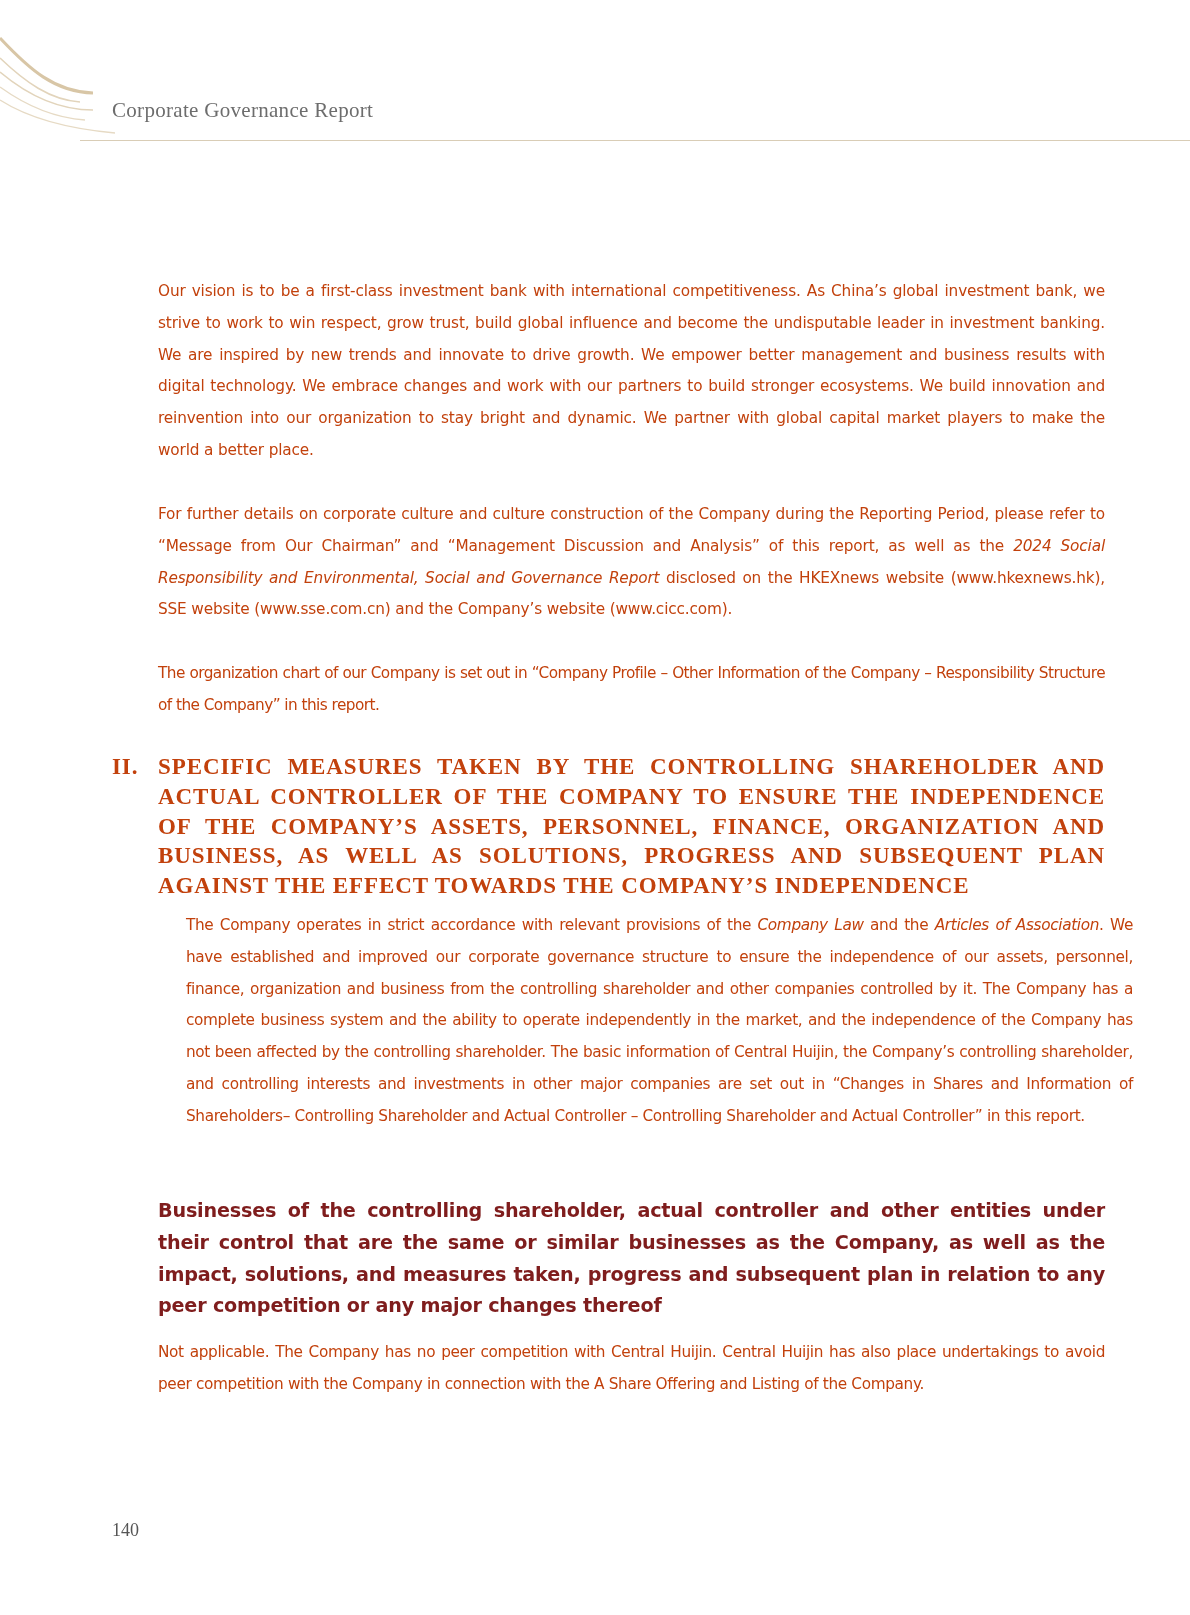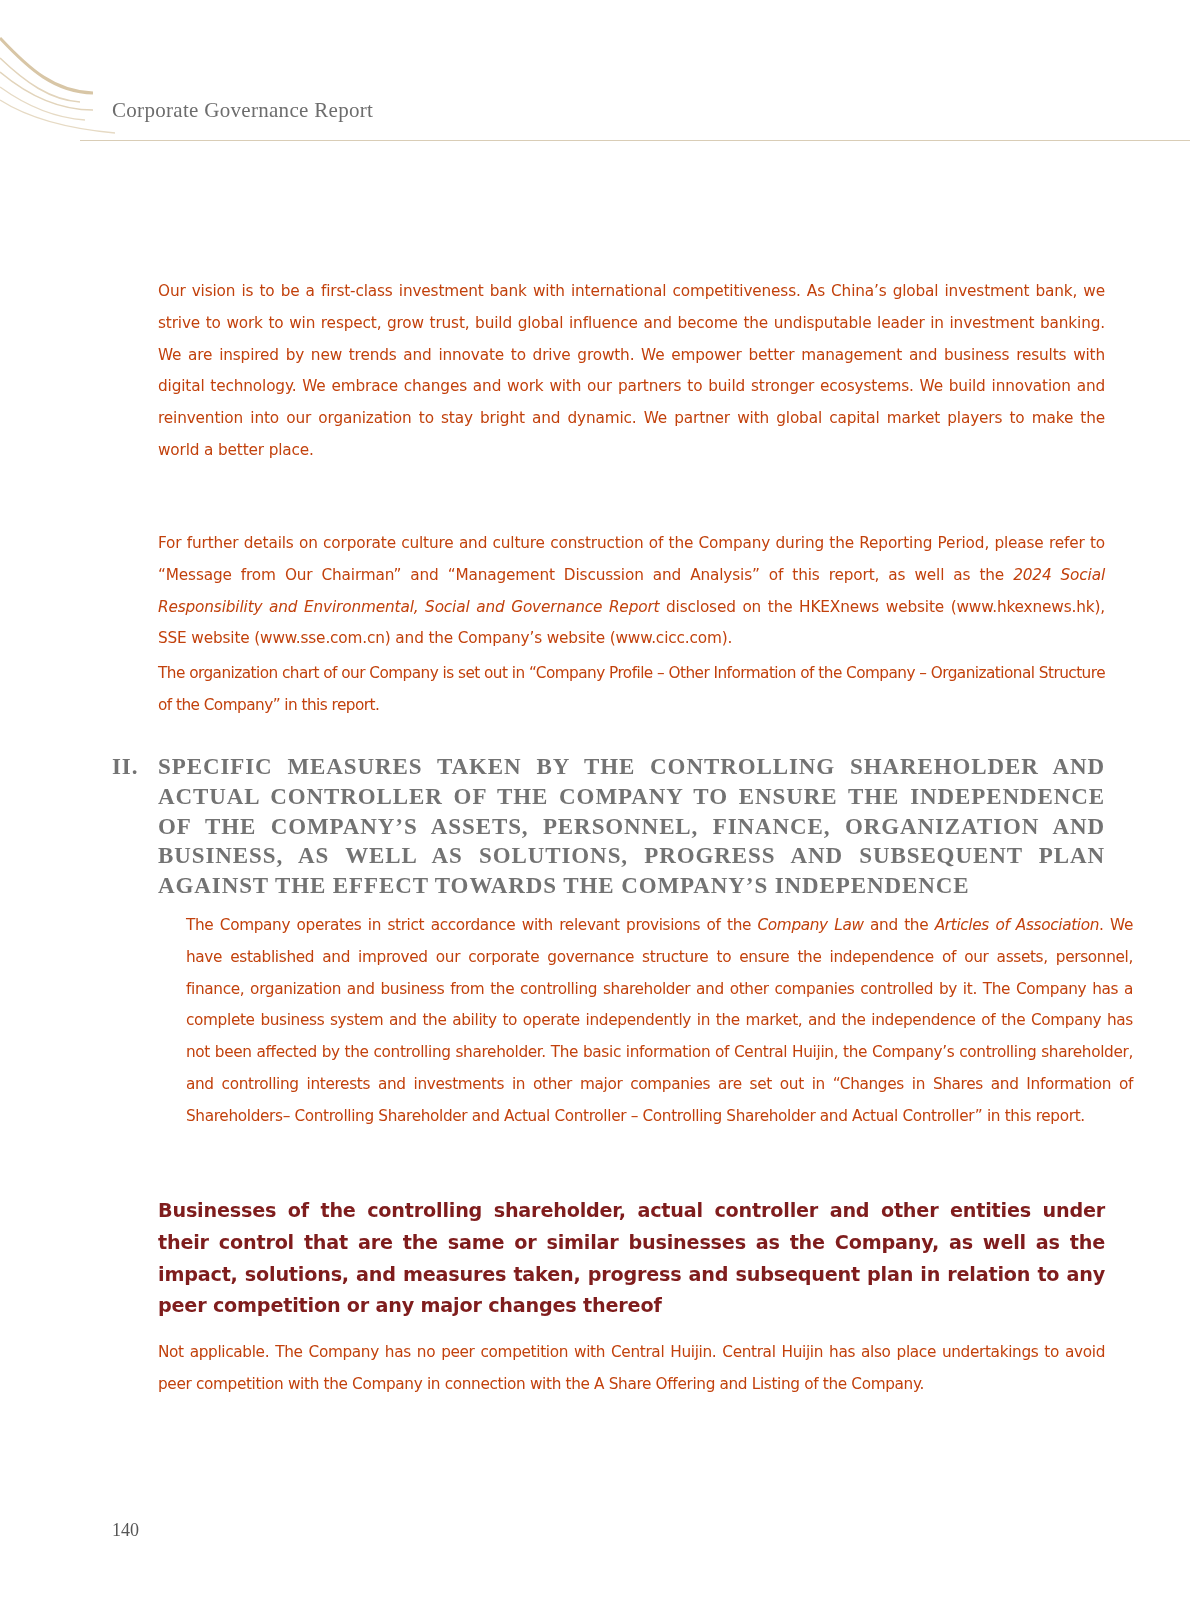--- a/index.html
+++ b/index.html
@@ -17,27 +17,27 @@
     }
     .body-text {
       position: absolute; left: 158px; width: 947px;
       font-family: "DejaVu Sans", "Liberation Sans", sans-serif;
       font-size: 15.3px; line-height: 31.8px; color: #c2410c;
       text-align: justify; margin: 0; font-weight: normal;
       letter-spacing: -0.15px;
     }
     .body-text i { font-style: italic; }
     #p1 { top: 276px; }
-    #p2 { top: 528px; }
+    #p2 { top: 499px; }
     #p3 { top: 658px; letter-spacing: -0.55px; }
     .section-heading {
       position: absolute; left: 112px; top: 752px; width: 993px;
       font-family: "Liberation Serif", "DejaVu Serif", serif;
       font-weight: bold; font-size: 23px; line-height: 29.8px;
-      color: #737373; text-transform: uppercase; margin: 0;
+      color: #c2410c; text-transform: uppercase; margin: 0;
       display: flex; letter-spacing: 0.9px;
     }
     .section-heading .num { width: 46px; flex: 0 0 46px; }
     .section-heading .txt { flex: 1; text-align: justify; }
     #p4 { top: 910px; letter-spacing: -0.35px; margin-left: 28px; }
     .sub-heading {
       position: absolute; left: 158px; top: 1195px; width: 947px;
       font-family: "DejaVu Sans", "Liberation Sans", sans-serif;
       font-weight: bold; font-size: 19.2px; line-height: 31.8px;
       color: #7f1d1d; text-align: justify; margin: 0; letter-spacing: -0.2px;
@@ -62,21 +62,21 @@
     <path d="M0,70 C25,86 60,98 115,103" fill="none" stroke="#e6dac4" stroke-width="1.4"></path>
   </svg>
 
   <h1 class="header-title">Corporate Governance Report</h1>
   <div class="header-rule"></div>
 
   <p class="body-text" id="p1">Our vision is to be a first-class investment bank with international competitiveness. As China’s global investment bank, we strive to work to win respect, grow trust, build global influence and become the undisputable leader in investment banking. We are inspired by new trends and innovate to drive growth. We empower better management and business results with digital technology. We embrace changes and work with our partners to build stronger ecosystems. We build innovation and reinvention into our organization to stay bright and dynamic. We partner with global capital market players to make the world a better place.</p>
 
   <p class="body-text" id="p2"><span>For further details on corporate culture and culture construction of the Company during the Reporting Period, please refer to “Message from Our Chairman” and “Management Discussion and Analysis” of this report, as well as the </span><i>2024 Social Responsibility and Environmental, Social and Governance Report</i><span> disclosed on the HKEXnews website (www.hkexnews.hk), SSE website (www.sse.com.cn) and the Company’s website (www.cicc.com).</span></p>
 
-  <p class="body-text" id="p3">The organization chart of our Company is set out in “Company Profile – Other Information of the Company – Organizational Structure of the Company” in this report.</p>
+  <p class="body-text" id="p3">The organization chart of our Company is set out in “Company Profile – Other Information of the Company – Responsibility Structure of the Company” in this report.</p>
 
   <h2 class="section-heading">
     <span class="num">II.</span>
     <span class="txt">SPECIFIC MEASURES TAKEN BY THE CONTROLLING SHAREHOLDER AND ACTUAL CONTROLLER OF THE COMPANY TO ENSURE THE INDEPENDENCE OF THE COMPANY’S ASSETS, PERSONNEL, FINANCE, ORGANIZATION AND BUSINESS, AS WELL AS SOLUTIONS, PROGRESS AND SUBSEQUENT PLAN AGAINST THE EFFECT TOWARDS THE COMPANY’S INDEPENDENCE</span>
   </h2>
 
   <p class="body-text" id="p4"><span>The Company operates in strict accordance with relevant provisions of the </span><i>Company Law</i><span> and the </span><i>Articles of Association</i><span>. We have established and improved our corporate governance structure to ensure the independence of our assets, personnel, finance, organization and business from the controlling shareholder and other companies controlled by it. The Company has a complete business system and the ability to operate independently in the market, and the independence of the Company has not been affected by the controlling shareholder. The basic information of Central Huijin, the Company’s controlling shareholder, and controlling interests and investments in other major companies are set out in “Changes in Shares and Information of Shareholders– Controlling Shareholder and Actual Controller – Controlling Shareholder and Actual Controller” in this report.</span></p>
 
   <h3 class="sub-heading">Businesses of the controlling shareholder, actual controller and other entities under their control that are the same or similar businesses as the Company, as well as the impact, solutions, and measures taken, progress and subsequent plan in relation to any peer competition or any major changes thereof</h3>
 

